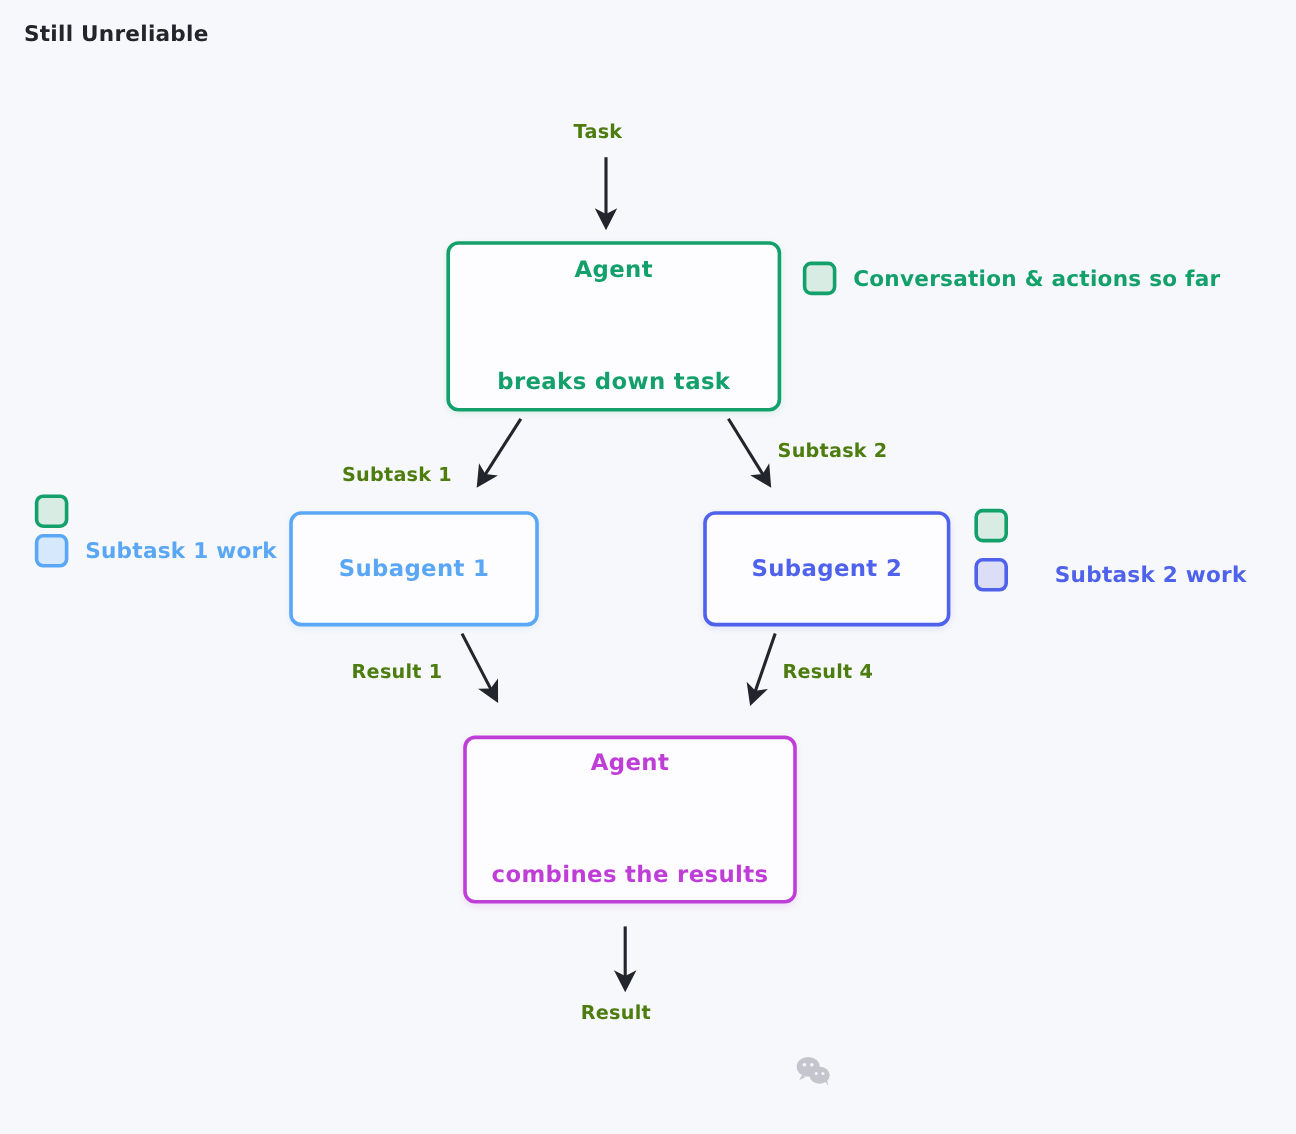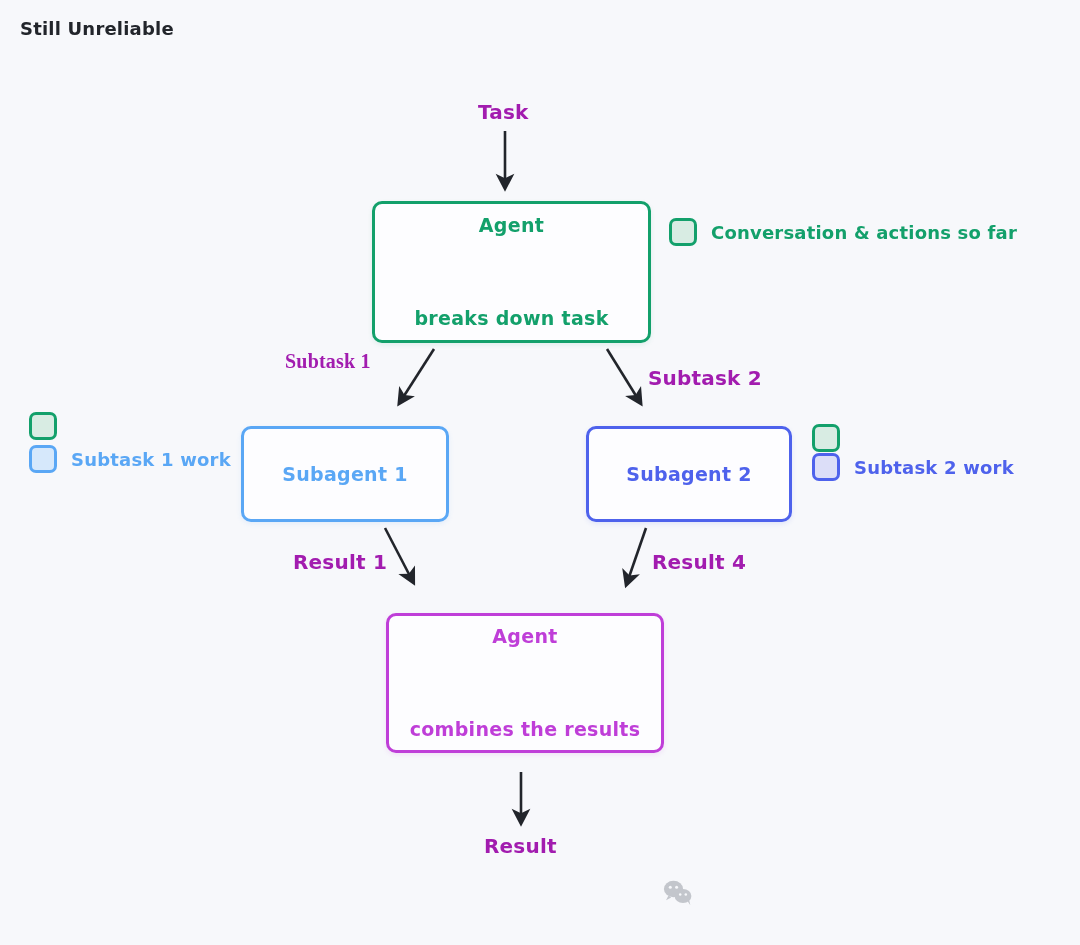--- a/index.html
+++ b/index.html
@@ -88,28 +88,28 @@
     left: 386px; top: 613px;
     width: 278px; height: 140px;
     border: 3px solid #bf3ed8;
     box-shadow: 0 2px 5px rgba(191,62,216,.12);
   }
   #node-combiner .line { color: #bf3ed8; }
 
   
   .edge-label {
     font-family: "DejaVu Sans", sans-serif;
-    font-size: 20px;
-    font-weight: bold;
-    color: #a21caf;
+    font-size: 16px;
+    font-weight: bold;
+    color: #4d7c0f;
     white-space: nowrap;
     letter-spacing: 0.2px;
   }
   #label-task     { left: 478px; top: 100px; }
-  #label-subtask-1{ left: 285px; top: 350px; font-family: Liberation Serif, serif; }
+  #label-subtask-1{ left: 285px; top: 386px; }
   #label-subtask-2{ left: 648px; top: 366px; }
   #label-result-1 { left: 293px; top: 550px; }
   #label-result-2 { left: 652px; top: 550px; }
   #label-result   { left: 484px; top: 834px; }
 
   
   .legend {
     display: flex;
     align-items: center;
   }
@@ -145,21 +145,21 @@
   
   #legend-subagent-1 { left: 29px; top: 412px; }
   #legend-subagent-1 .rows { display: flex; flex-direction: column; }
   #legend-subagent-1 .row  { display: flex; align-items: center; height: 28px; }
   #legend-subagent-1 .row + .row { margin-top: 5px; }
 
   
   #legend-subagent-2 { left: 812px; top: 424px; }
   #legend-subagent-2 .rows { display: flex; flex-direction: column; }
   #legend-subagent-2 .row  { display: flex; align-items: center; height: 28px; }
-  #legend-subagent-2 .row + .row { margin-top: 1px; }
+  #legend-subagent-2 .row + .row { margin-top: 13px; gap: 25px; }
 
   
   #legend-combiner { left: 681px; top: 615px; }
   #legend-combiner .rows { display: flex; flex-direction: column; }
   #legend-combiner .row  { display: flex; align-items: center; height: 28px; }
   #legend-combiner .row + .row { margin-top: 5px; }
 
   
   #watermark {
     left: 663px; top: 880px;

